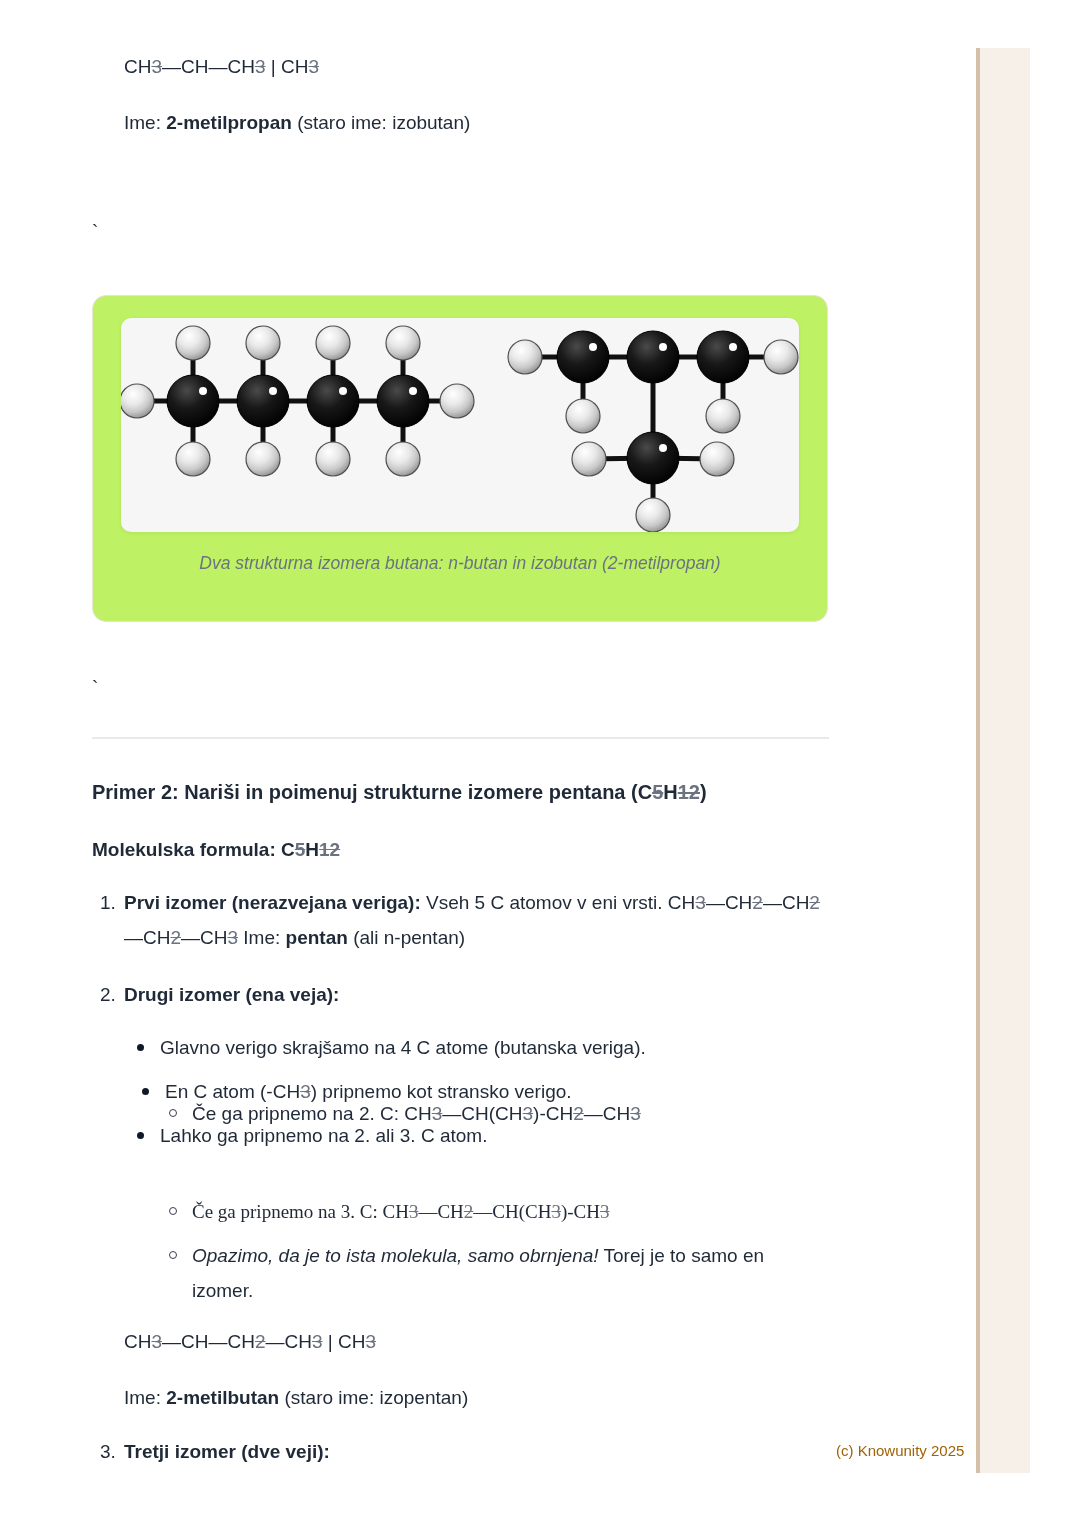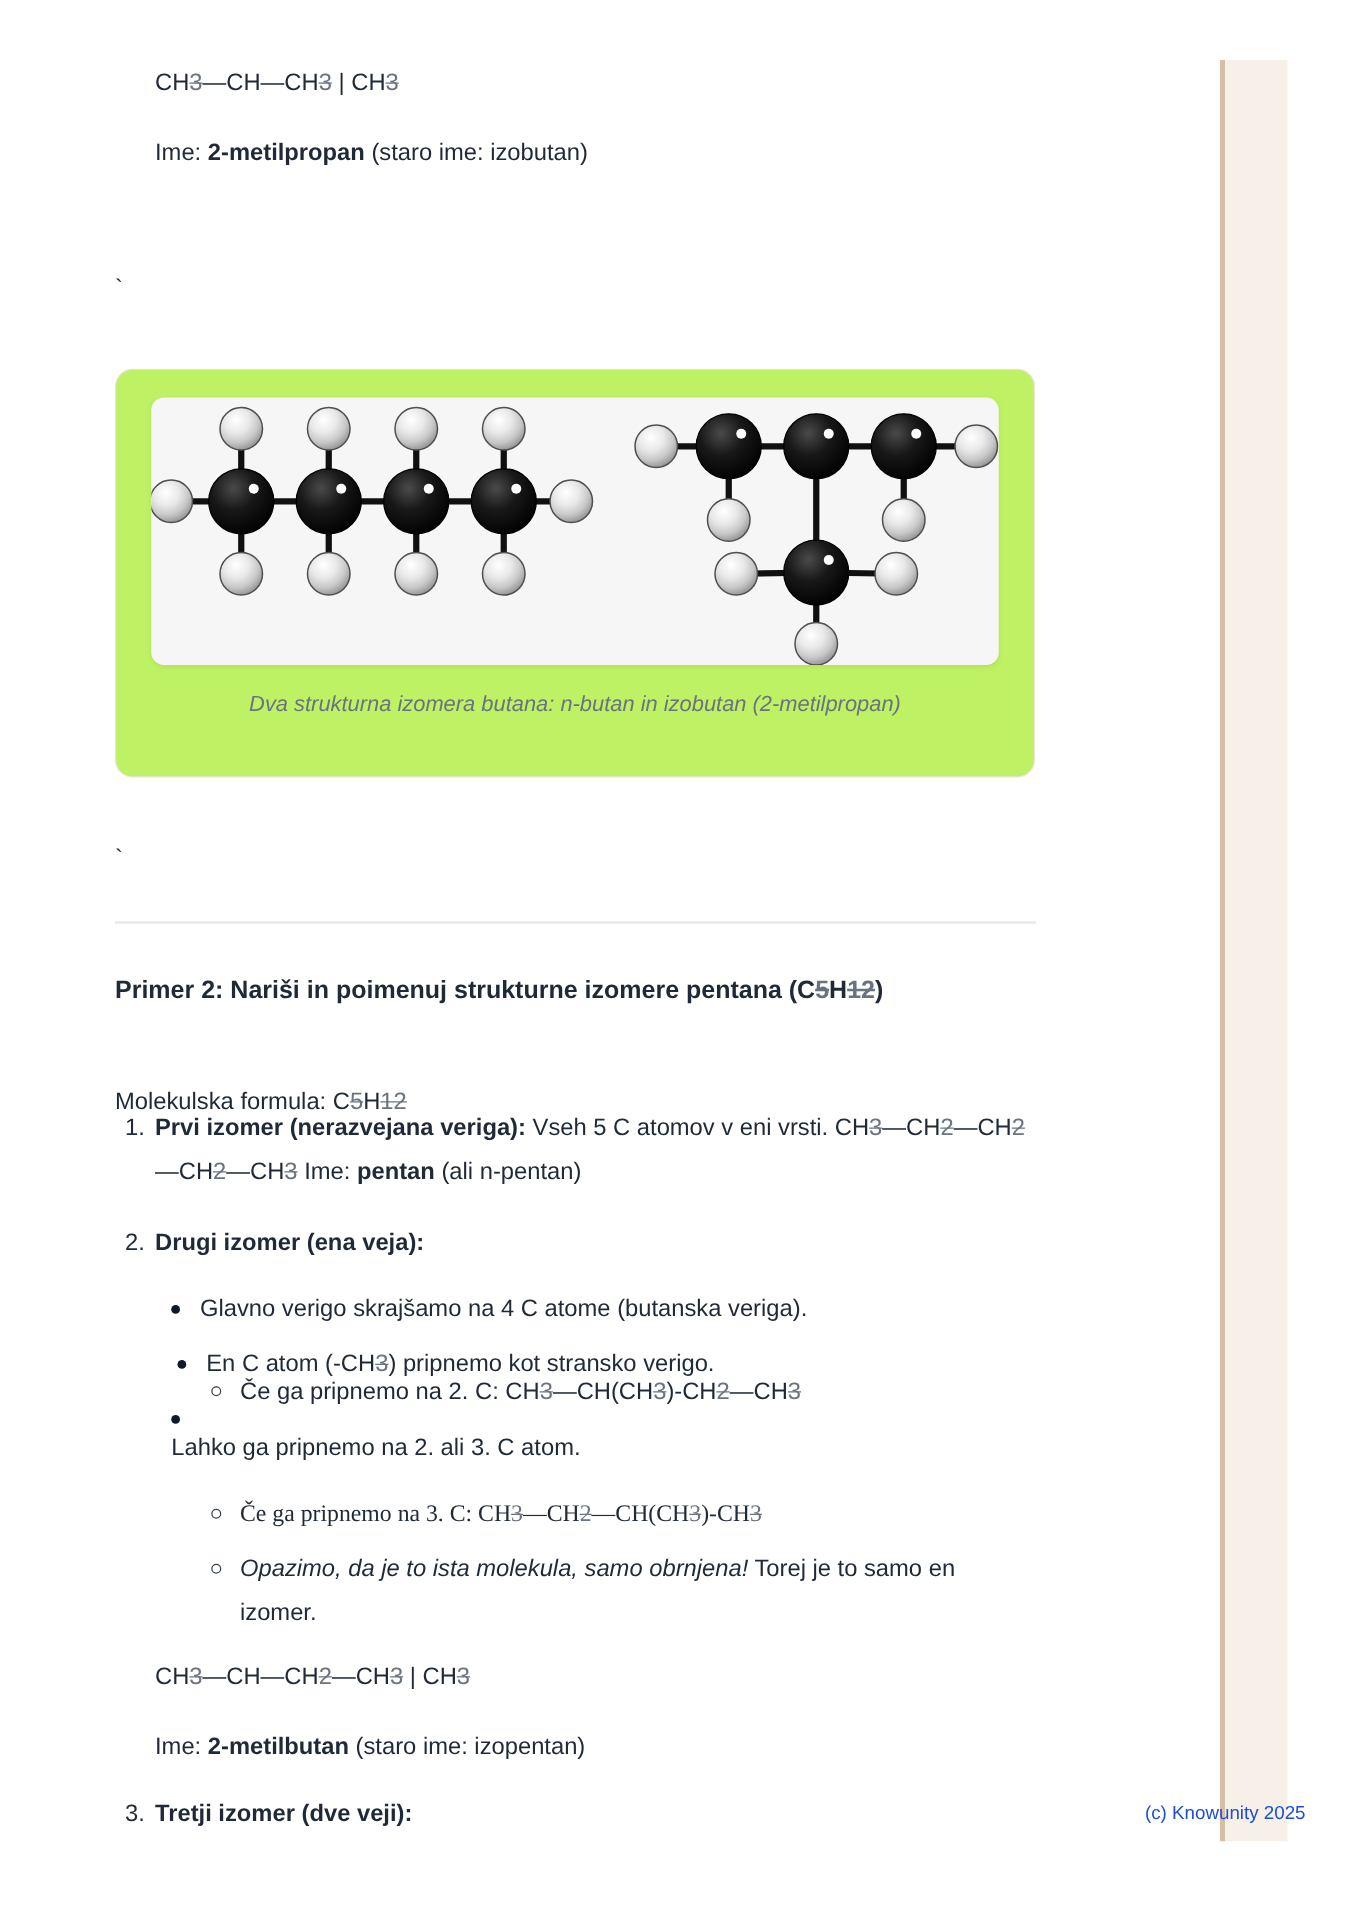--- a/index.html
+++ b/index.html
@@ -42,22 +42,22 @@
   .figure-caption {
     position:absolute; left:0; top:254px; width:100%; text-align:center;
     font-style:italic; font-size:17.5px; line-height:26px; color:#6b7280;
   }
 
   .right-stripe {
     position:absolute; left:976px; top:48px; width:54px; height:1425px;
     background:#f7f0e8; border-left:4px solid #d5bfa9; z-index:4;
   }
   .watermark {
-    position:absolute; left:916px; top:1441px; font-size:15px; line-height:20px;
-    color:#1d4ed8; z-index:5; white-space:nowrap;
+    position:absolute; left:836px; top:1441px; font-size:15px; line-height:20px;
+    color:#a16207; z-index:5; white-space:nowrap;
   }
 </style>
 </head>
 <body>
 
 <div class="page">
 
   <div class="t" style="left:124px; top:49px;"><span>CH</span><span class="seg-sub">3</span><span>—CH—CH</span><span class="seg-sub">3</span><span> | CH</span><span class="seg-sub">3</span></div>
 
   <div class="t" style="left:124px; top:105px;"><span>Ime: </span><span class="seg-b">2-metilpropan</span><span> (staro ime: izobutan)</span></div>
@@ -141,21 +141,21 @@
     </div>
     <figcaption class="figure-caption">Dva strukturna izomera butana: n-butan in izobutan (2-metilpropan)</figcaption>
   </figure>
 
   <div class="t" style="left:92px; top:670px;">`</div>
 
   <hr class="divider" style="left:92px; top:737px; width:737px;">
 
   <h3 class="t heading" style="left:92px; top:777px; width:737px;"><span>Primer 2: Nariši in poimenuj strukturne izomere pentana (C</span><span class="seg-sub">5</span><span>H</span><span class="seg-sub">12</span><span>)</span></h3>
 
-  <div class="t" style="left:92px; top:864px;"><span>Molekulska formula: C</span><span class="seg-sub">5</span><span>H</span><span class="seg-sub">12</span></div>
+  <div class="t" style="left:92px; top:832px;font-weight:bold;"><span>Molekulska formula: C</span><span class="seg-sub">5</span><span>H</span><span class="seg-sub">12</span></div>
 
   <div class="t li" style="left:100px; top:885px; width:730px;">
     <span class="num">1.</span>
     <div class="li-text"><span class="seg-b">Prvi izomer (nerazvejana veriga):</span><span> Vseh 5 C atomov v eni vrsti. CH</span><span class="seg-sub">3</span><span>—CH</span><span class="seg-sub">2</span><span>—CH</span><span class="seg-sub">2</span><span>—CH</span><span class="seg-sub">2</span><span>—CH</span><span class="seg-sub">3</span><span> Ime: </span><span class="seg-b">pentan</span><span> (ali n-pentan)</span></div>
   </div>
 
   <div class="t li" style="left:100px; top:977px; width:730px;">
     <span class="num">2.</span>
     <div class="li-text"><span class="seg-b">Drugi izomer (ena veja):</span></div>
   </div>
@@ -167,21 +167,21 @@
     <div><span>Glavno verigo skrajšamo na 4 C atome (butanska veriga).</span></div>
   </div>
 
   <div class="t bullet-row" style="left:142px; top:1074px; width:693px;">
     <span class="marker">
         <i class="dot"></i>
       </span>
     <div><span>En C atom (-CH</span><span class="seg-sub">3</span><span>) pripnemo kot stransko verigo.</span></div>
   </div>
 
-  <div class="t bullet-row" style="left:137px; top:1118px; width:693px;flex-direction:column;">
+  <div class="t bullet-row" style="left:137px; top:1118px; width:693px;">
     <span class="marker">
         <i class="dot"></i>
       </span>
     <div><span>Lahko ga pripnemo na 2. ali 3. C atom.</span></div>
   </div>
 
   <div class="t bullet-row" style="left:169px; top:1096px; width:661px;">
     <span class="marker">
         <i class="circ"></i>
       </span>

